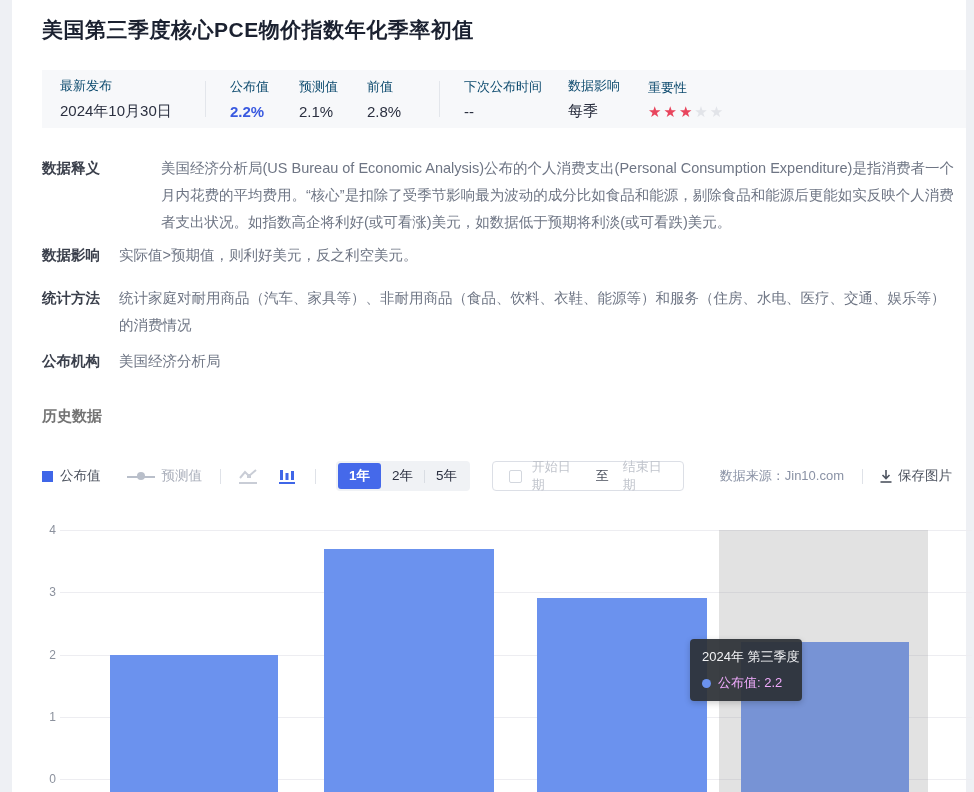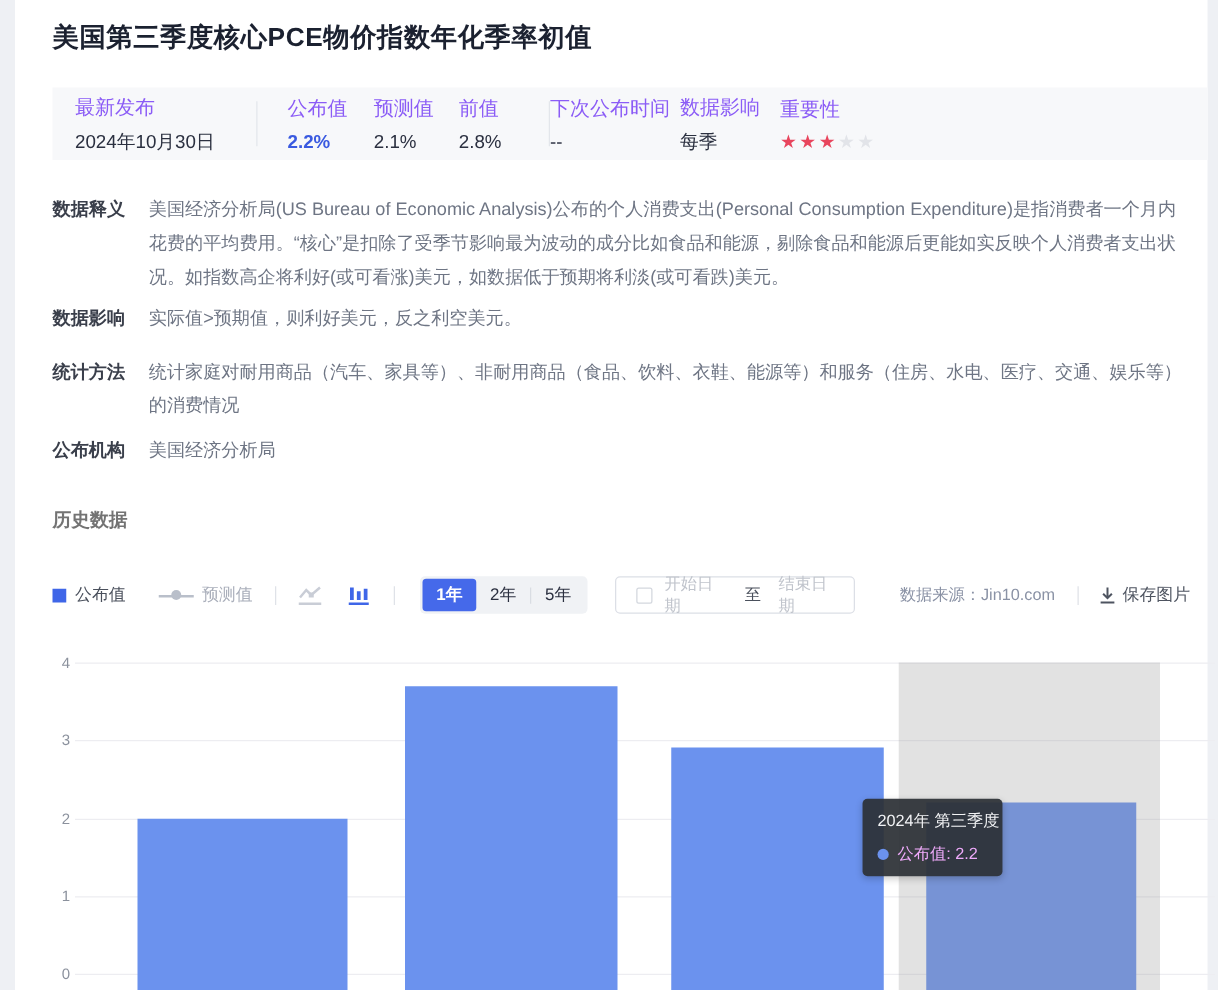--- a/index.html
+++ b/index.html
@@ -7,36 +7,36 @@
     font-family:"Liberation Sans","DejaVu Sans",sans-serif; background:#eef0f4; }
   .card { position:absolute; left:12px; top:0; width:954px; height:792px; background:#ffffff; }
 
   .page-title { position:absolute; left:30px; top:16px; font-size:21px; font-weight:bold;
     color:#1b2130; letter-spacing:0.5px; }
 
   
   .info-bar { position:absolute; left:30px; top:70px; width:924px; height:58px;
     background:#f7f8fa; display:flex; align-items:center; padding-left:18px; }
   .col { display:flex; flex-direction:column; }
-  .col .lbl { font-size:16px; color:#8b5cf6; margin-bottom:7px; white-space:nowrap; }
+  .col .lbl { font-size:13px; color:#0c4a6e; margin-bottom:7px; white-space:nowrap; }
   .col .val { font-size:15px; color:#2b3040; white-space:nowrap; }
   .col .val.blue { color:#3a5ae0; font-weight:bold; }
   .vsep { width:1px; height:36px; background:#e3e6eb; }
   .w-latest{width:145px;} .w-pub{width:69px;margin-left:24px;} .w-fore{width:68px;}
-  .w-prev{width:72px;} .w-next{width:104px;} .w-freq{width:80px;}
+  .w-prev{width:72px;} .w-next{width:104px;margin-left:24px;} .w-freq{width:80px;}
   .stars { font-size:15px; letter-spacing:2px; line-height:15px; }
   .stars .star { color:#e2e4e9; }
   .stars .star.on { color:#e8455d; }
 
   
   .detail-row { position:absolute; left:30px; width:912px; display:flex; }
   .detail-row .dlabel { width:64px; min-width:64px; margin-right:13px; font-size:14.5px;
     font-weight:bold; color:#3a3f4b; line-height:27px; }
   .detail-row .dtext { flex:1; font-size:14.5px; color:#6e7584; line-height:27px; }
-  #row-def{top:155px;} #row-impact{top:242px;} #row-method{top:285px;} #row-agency{top:348px;}
+  #row-def{top:155px;gap:42px;} #row-impact{top:242px;} #row-method{top:285px;} #row-agency{top:348px;}
 
   .history-heading { position:absolute; left:30px; top:407px; font-size:15px;
     font-weight:bold; color:#737373; }
 
   
   .controls { position:absolute; left:30px; top:461px; width:910px; height:30px;
     display:flex; align-items:center; }
   .legend-item { display:flex; align-items:center; cursor:pointer; }
   .legend-sq { width:11px; height:11px; background:#3f66e8; margin-right:7px; }
   .legend-item .ltext { font-size:13.5px; color:#4a505c; }

